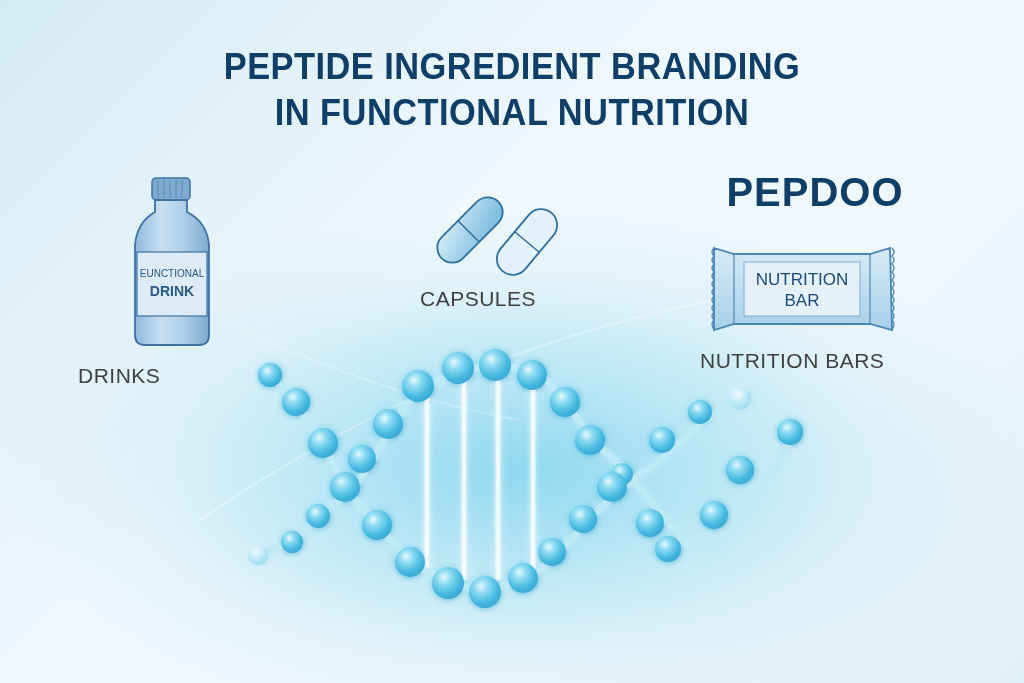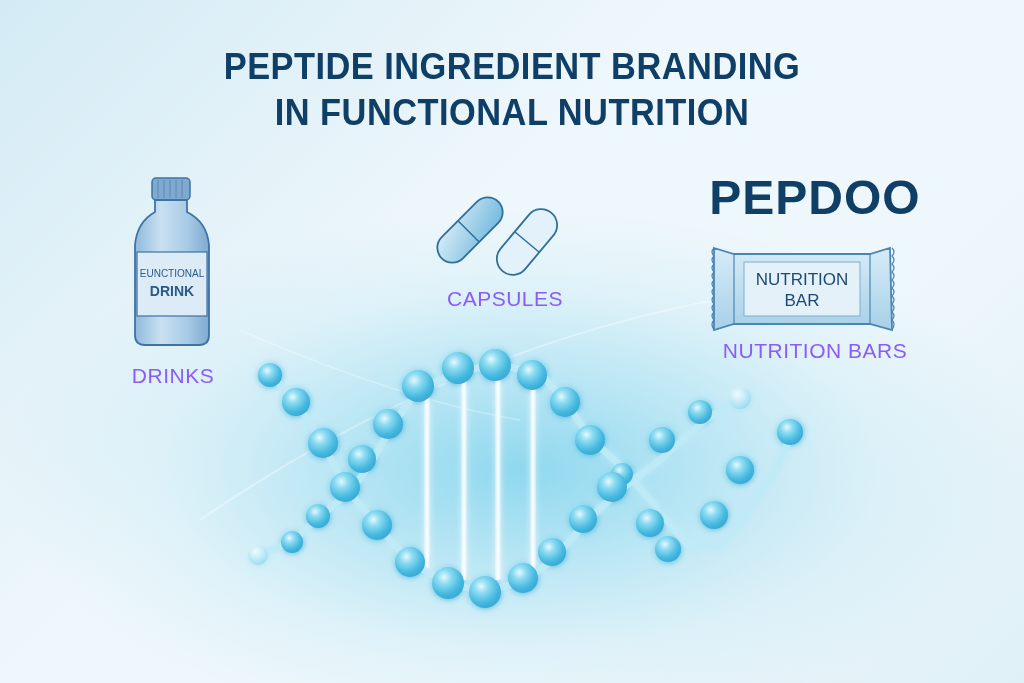--- a/index.html
+++ b/index.html
@@ -16,30 +16,30 @@
     pointer-events: none;
   }
   .title {
     position: absolute; left: 0; right: 0; top: 44px;
     text-align: center; color: #0f3e66; font-weight: 700;
     font-size: 37px; line-height: 46px; letter-spacing: 0.5px;
     transform: scaleX(0.93);
   }
   .brand {
     position: absolute; left: 700px; top: 170px; width: 230px;
-    text-align: center; color: #0f3e66; font-weight: 700; font-size: 48px;
+    text-align: center; color: #0f3e66; font-weight: 700; font-size: 40px;
     letter-spacing: 1px;
   }
   .label {
-    position: absolute; color: #8b5cf6; font-size: 21px; letter-spacing: 0.5px;
-    text-align: center; line-height: 26px;
+    position: absolute; color: #404040; font-size: 21px; letter-spacing: 0.5px;
+    line-height: 26px;
   }
   .lbl-drinks { left: 78px; top: 363px; width: 190px; }
   .lbl-capsules { left: 420px; top: 286px; width: 170px; }
-  .lbl-bars { left: 700px; top: 338px; width: 230px; }
+  .lbl-bars { left: 700px; top: 348px; width: 230px; }
   svg.art { position: absolute; inset: 0; }
 </style>
 </head>
 <body>
 
 <div class="bg-layer"></div>
 
 <svg class="art" width="1024" height="683" viewBox="0 0 1024 683">
   <defs>
     <radialGradient id="bead" cx="38%" cy="32%" r="70%">

